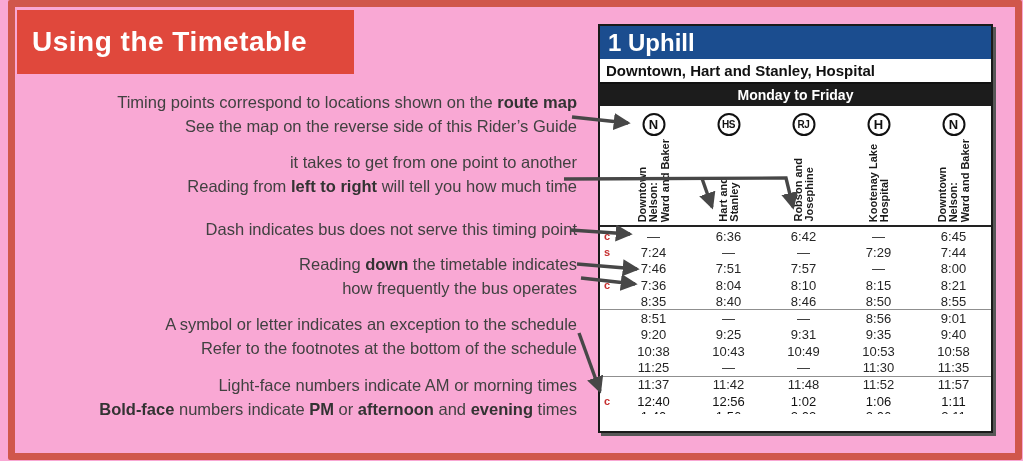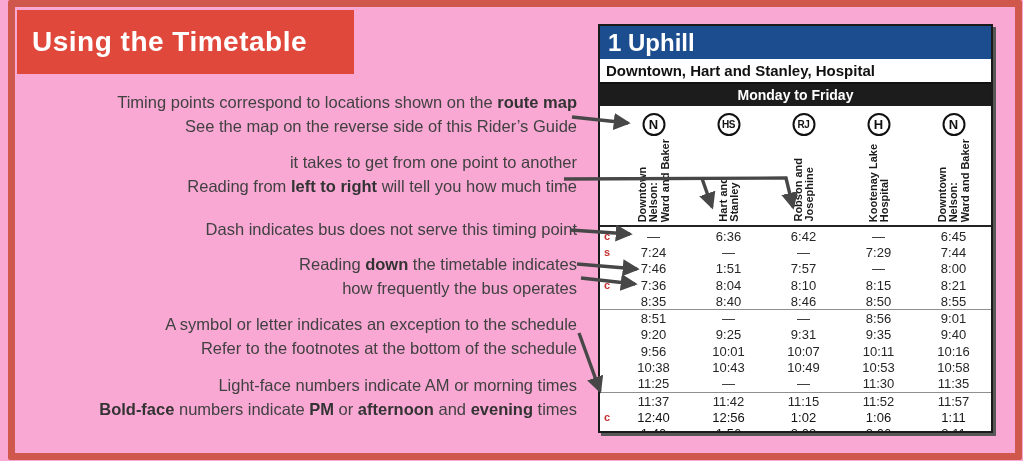--- a/index.html
+++ b/index.html
@@ -125,21 +125,21 @@
           <div class="fn">s</div>
           <div class="tc">7:24</div>
           <div class="tc">—</div>
           <div class="tc">—</div>
           <div class="tc">7:29</div>
           <div class="tc">7:44</div>
         </div>
         <div class="tt-row">
           <div class="fn"></div>
           <div class="tc">7:46</div>
-          <div class="tc">1:51</div>
+          <div class="tc">7:51</div>
           <div class="tc">7:57</div>
           <div class="tc">—</div>
           <div class="tc">8:00</div>
         </div>
         <div class="tt-row">
           <div class="fn">c</div>
           <div class="tc">7:36</div>
           <div class="tc">8:04</div>
           <div class="tc">8:10</div>
           <div class="tc">8:15</div>
@@ -164,47 +164,39 @@
         <div class="tt-row">
           <div class="fn"></div>
           <div class="tc">9:20</div>
           <div class="tc">9:25</div>
           <div class="tc">9:31</div>
           <div class="tc">9:35</div>
           <div class="tc">9:40</div>
         </div>
         <div class="tt-row">
           <div class="fn"></div>
-          <div class="tc">9:56</div>
-          <div class="tc">10:01</div>
-          <div class="tc">10:07</div>
-          <div class="tc">10:11</div>
-          <div class="tc">10:16</div>
-        </div>
-        <div class="tt-row">
-          <div class="fn"></div>
           <div class="tc">10:38</div>
           <div class="tc">10:43</div>
           <div class="tc">10:49</div>
           <div class="tc">10:53</div>
           <div class="tc">10:58</div>
         </div>
         <div class="tt-row block-end">
           <div class="fn"></div>
           <div class="tc">11:25</div>
           <div class="tc">—</div>
           <div class="tc">—</div>
           <div class="tc">11:30</div>
           <div class="tc">11:35</div>
         </div>
         <div class="tt-row">
           <div class="fn"></div>
           <div class="tc">11:37</div>
           <div class="tc">11:42</div>
-          <div class="tc">11:15</div>
+          <div class="tc">11:48</div>
           <div class="tc">11:52</div>
           <div class="tc">11:57</div>
         </div>
         <div class="tt-row bold">
           <div class="fn">c</div>
           <div class="tc">12:40</div>
           <div class="tc">12:56</div>
           <div class="tc">1:02</div>
           <div class="tc">1:06</div>
           <div class="tc">1:11</div>

